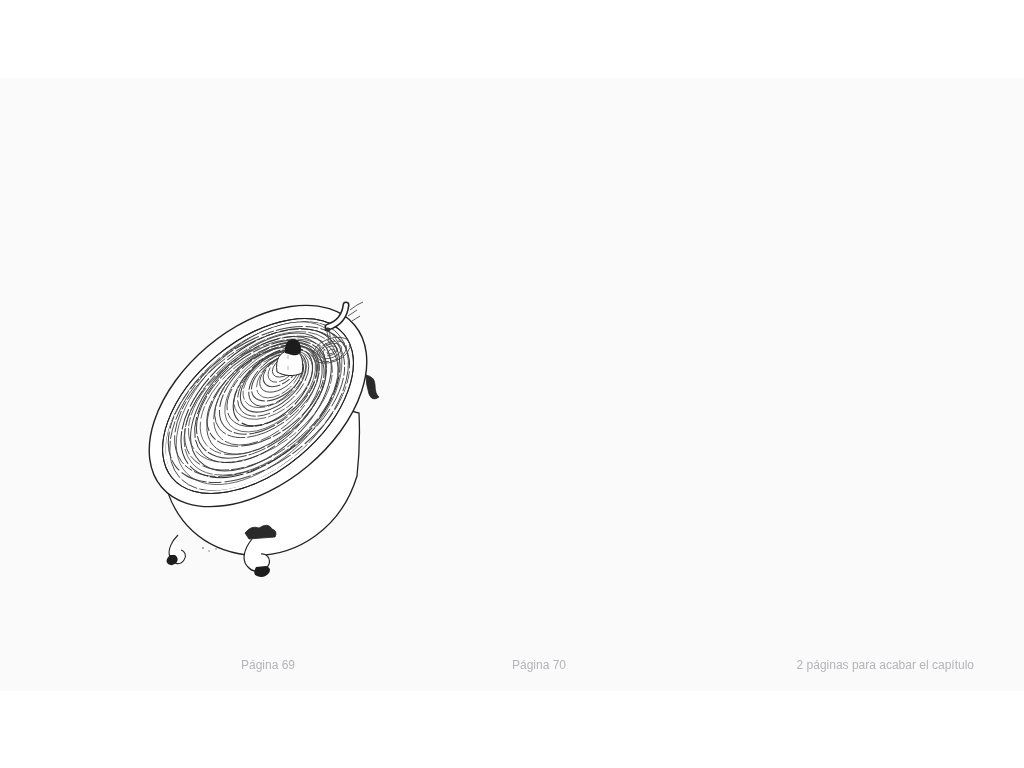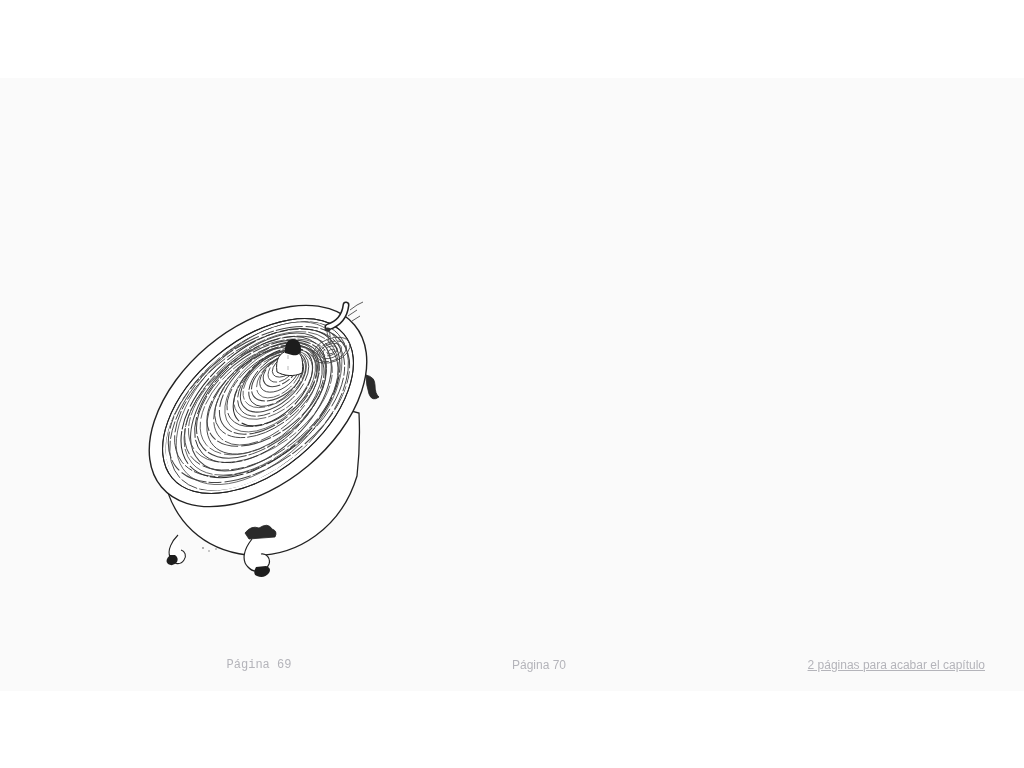--- a/index.html
+++ b/index.html
@@ -15,23 +15,23 @@
   .page-half { position:absolute; top:78px; height:613px; width:512px; }
   #left-page  { left:0; }
   #right-page { left:512px; }
 
   .illustration-svg { position:absolute; left:130px; top:205px; width:300px; height:300px; }
 
   .footer-label {
     position:absolute; top:659px; font-size:12px; line-height:12px;
     color:#b4b4ba; font-family:"Liberation Sans", sans-serif;
   }
-  #footer-page-left  { left:3px;    width:512px; text-align:center;font-family:Liberation Mono, monospace; }
+  #footer-page-left  { left:12px;    width:512px; text-align:center; }
   #footer-page-right { left:512px; width:512px; }
-  #footer-remaining  { right:39px; text-align:right;text-decoration:underline; }
+  #footer-remaining  { right:50px; text-align:right; }
 </style>
 </head>
 <body>
 
 <div class="page-band"></div>
 
 <div class="page-half" id="left-page">
   <svg class="illustration-svg" viewBox="0 0 300 300" xmlns="http://www.w3.org/2000/svg">
     <defs>
       <clipPath id="waterclip">

